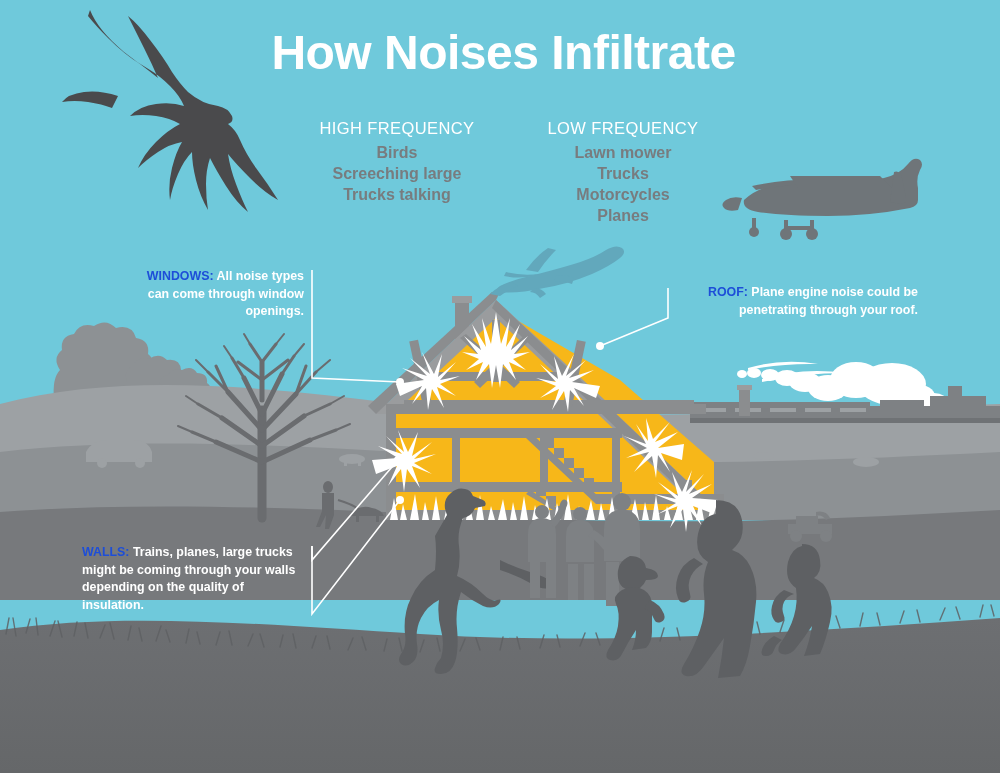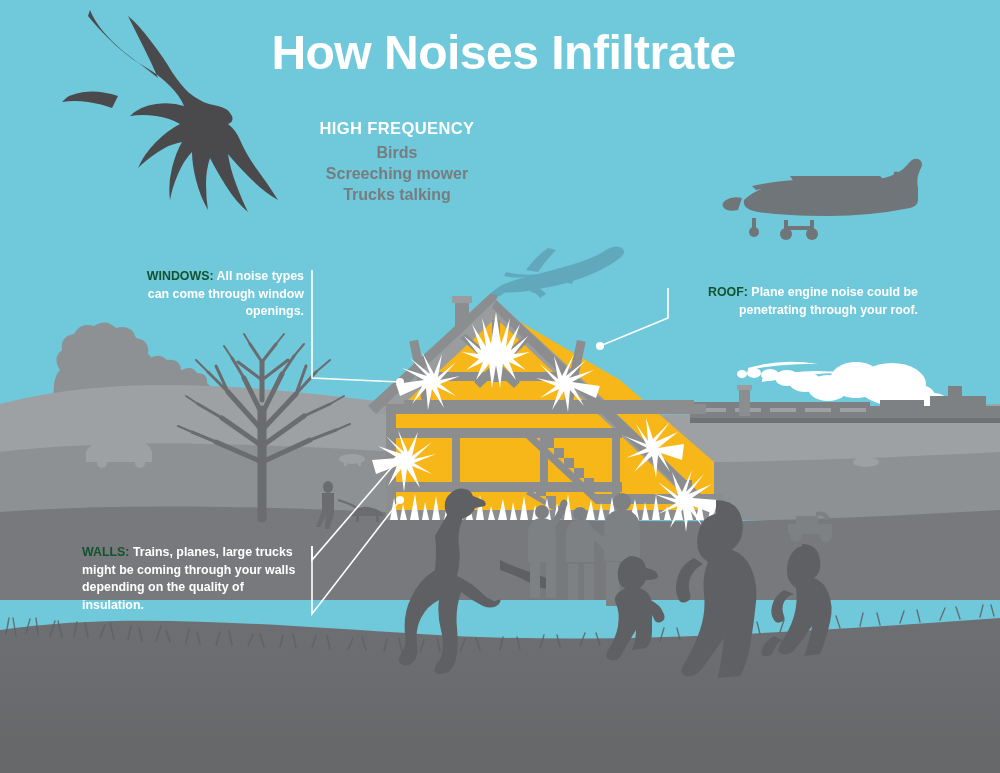--- a/index.html
+++ b/index.html
@@ -13,35 +13,35 @@
   .txt{position:absolute;color:#fff;}
 
   #title{
     left:0;right:0;top:28px;text-align:center;
     font-size:48px;font-weight:bold;letter-spacing:-0.5px;
     color:#FFFFFF;line-height:1.05;padding-left:7px;
   }
 
   .freq-col{position:absolute;text-align:center;width:230px;}
   .freq-head{
-    font-size:16.5px;font-weight:bold;color:#FFFFFF;letter-spacing:0.4px;
+    font-size:16.5px;font-weight:normal;color:#FFFFFF;letter-spacing:0.4px;
     margin-bottom:4px;
   }
   .freq-item{
     font-size:16px;font-weight:bold;color:#787C7F;line-height:1.32;
   }
   #freq-high{left:282px;top:119px;}
   #freq-low{left:508px;top:119px;}
 
   .callout{position:absolute;font-size:12.4px;font-weight:bold;line-height:1.42;}
   #callout-windows{left:124px;top:268px;width:180px;text-align:right;color:#FFFFFF;}
   #callout-roof{left:672px;top:284px;width:246px;text-align:right;color:#FFFFFF;}
   #callout-walls{left:82px;top:544px;width:222px;text-align:left;color:#FFFFFF;}
 
-  .kw{color:#14532d;}
+  .kw{color:#1d4ed8;}
 </style>
 </head>
 <body>
 
 <div id="stage">
 
   <svg class="layer" viewBox="0 0 1000 773" preserveAspectRatio="none">
     <defs>
       <clipPath id="stageClip">
           <rect x="0" y="0" width="1000" height="773"></rect>
@@ -397,24 +397,31 @@
       </g>
 
     </g>
   </svg>
 
   <div class="txt" id="title">How Noises Infiltrate</div>
 
   <div class="freq-col" id="freq-high">
     <div class="freq-head">HIGH FREQUENCY</div>
     <div class="freq-item">Birds</div>
-    <div class="freq-item">Screeching mower</div>
+    <div class="freq-item">Screeching large</div>
     <div class="freq-item">Trucks talking</div>
   </div>
 
+  <div class="freq-col" id="freq-low">
+    <div class="freq-head">LOW FREQUENCY</div>
+    <div class="freq-item">Lawn mower</div>
+    <div class="freq-item">Trucks</div>
+    <div class="freq-item">Motorcycles</div>
+    <div class="freq-item">Planes</div>
+  </div>
 
   <div class="callout" id="callout-windows"><span class="kw">WINDOWS:</span><span> All noise types can come through window openings.</span></div>
 
   <div class="callout" id="callout-roof"><span class="kw">ROOF:</span><span> Plane engine noise could be penetrating through your roof.</span></div>
 
   <div class="callout" id="callout-walls"><span class="kw">WALLS:</span><span> Trains, planes, large trucks might be coming through your walls depending on the quality of insulation.</span></div>
 
 </div>
 
 </body></html>

